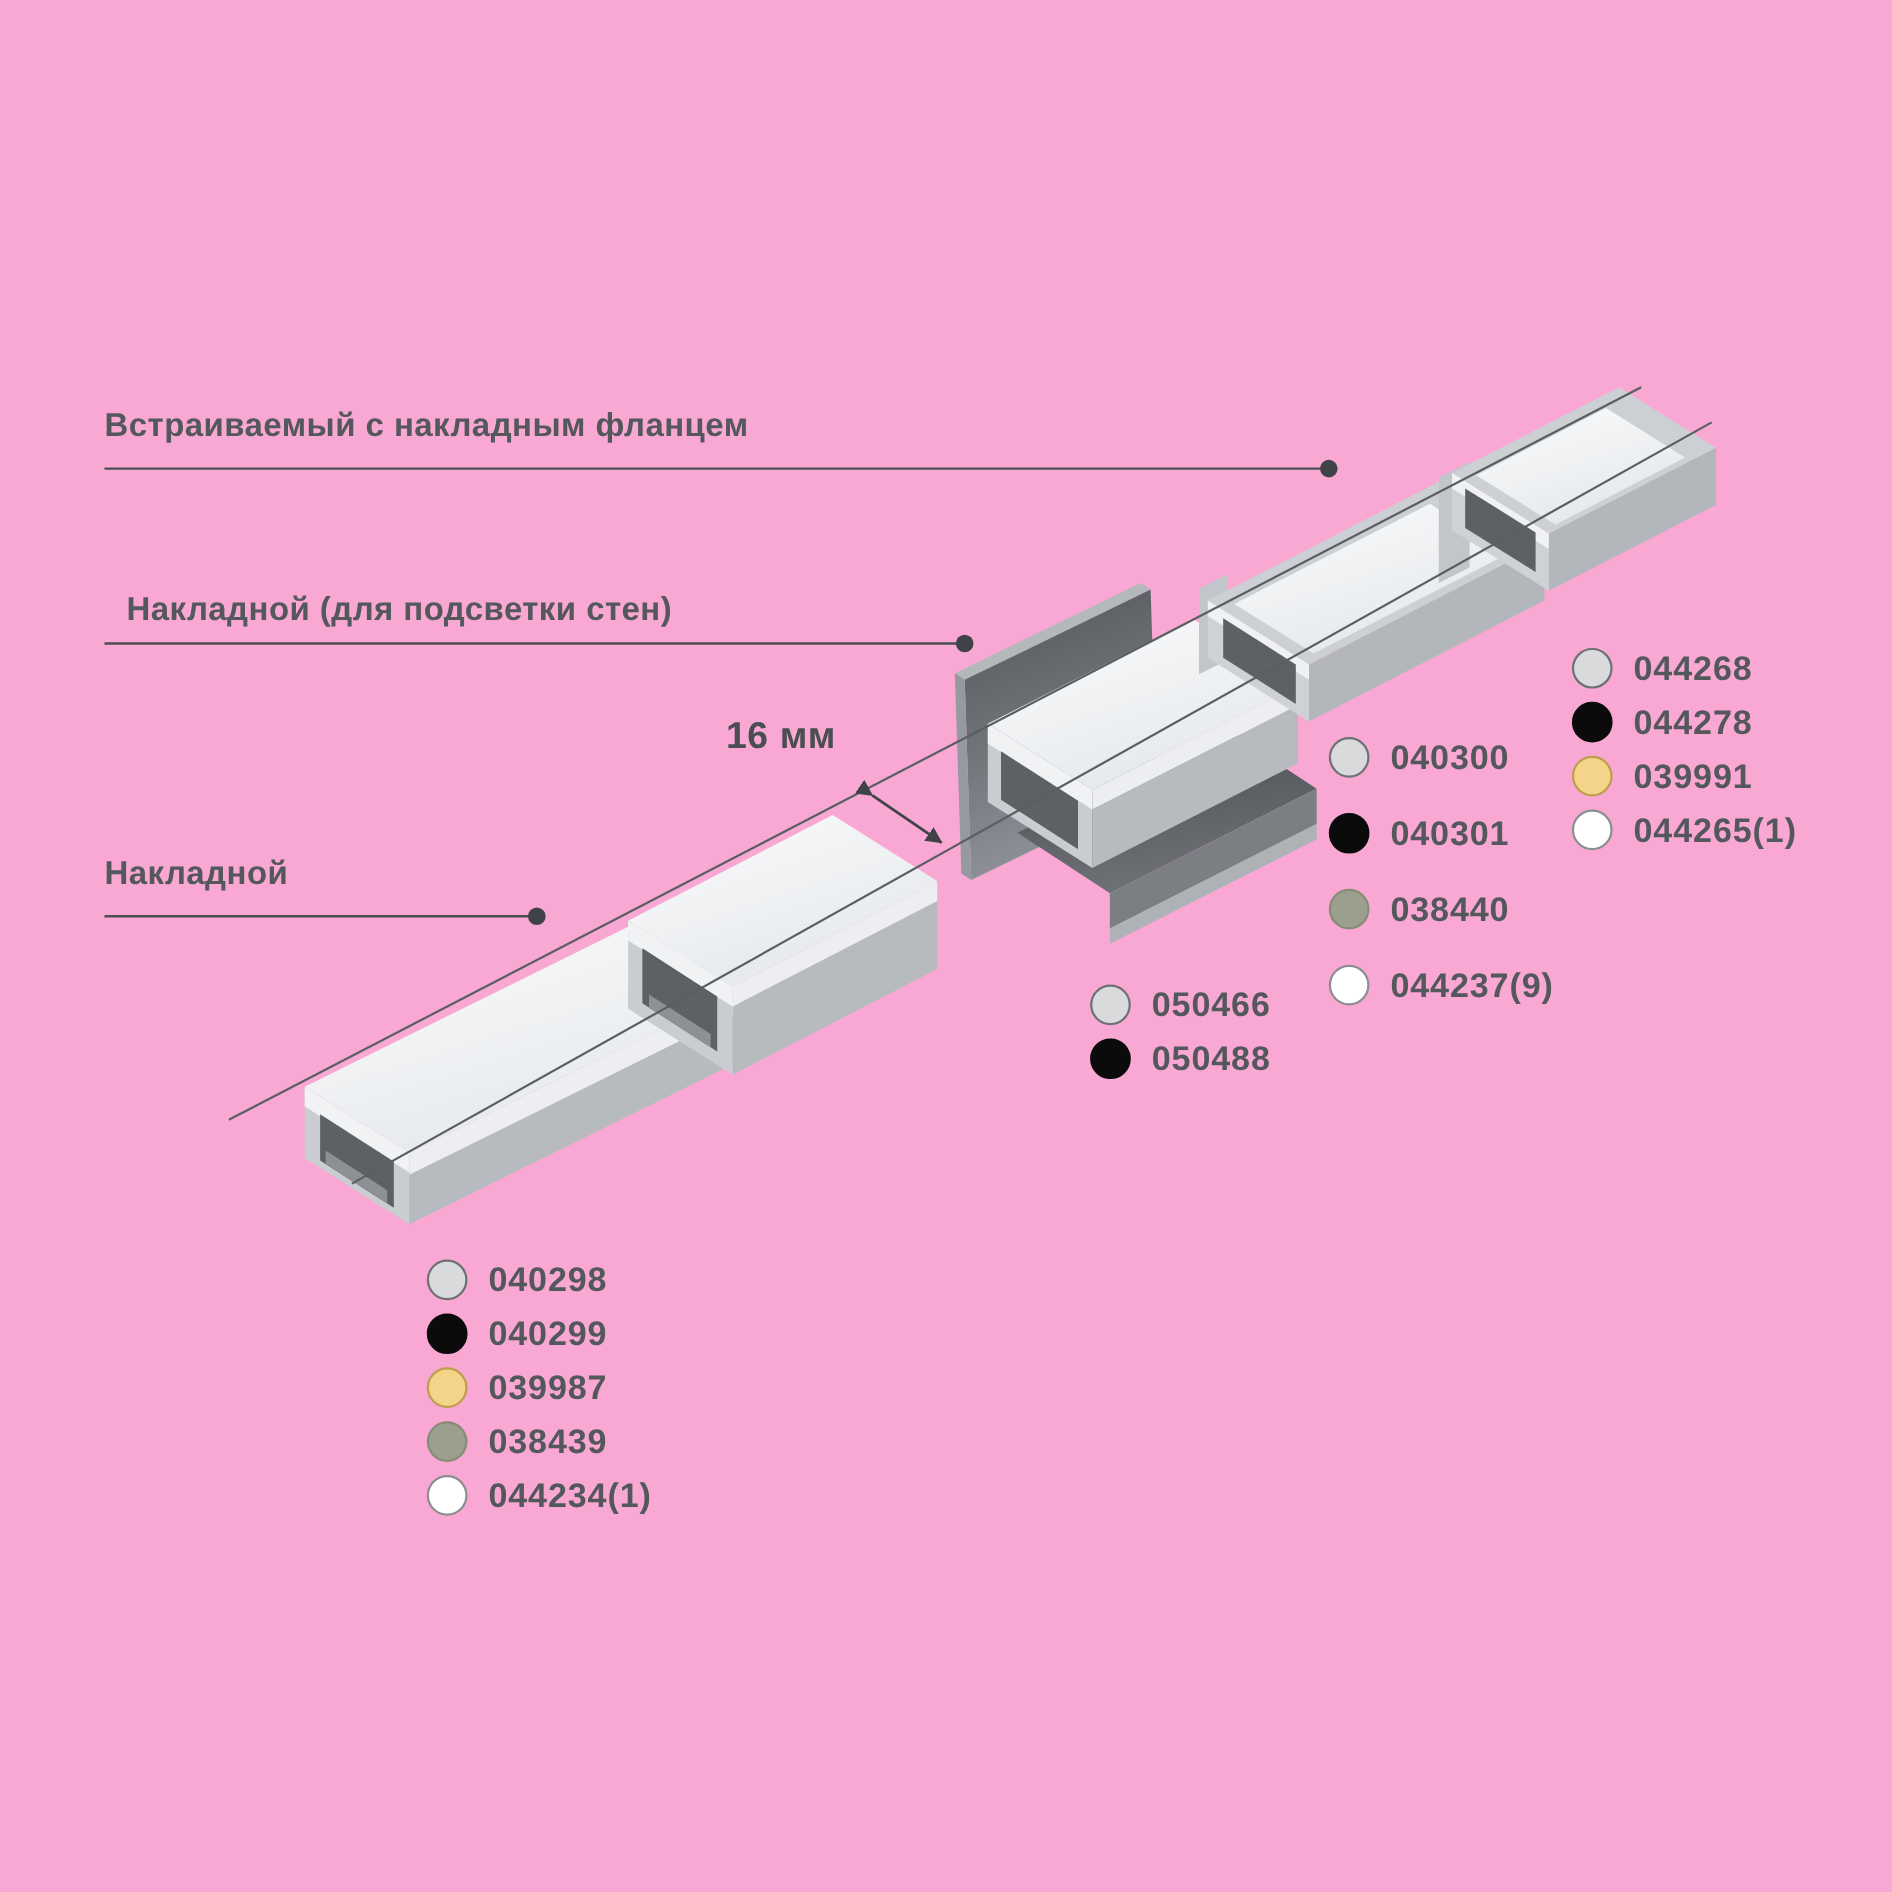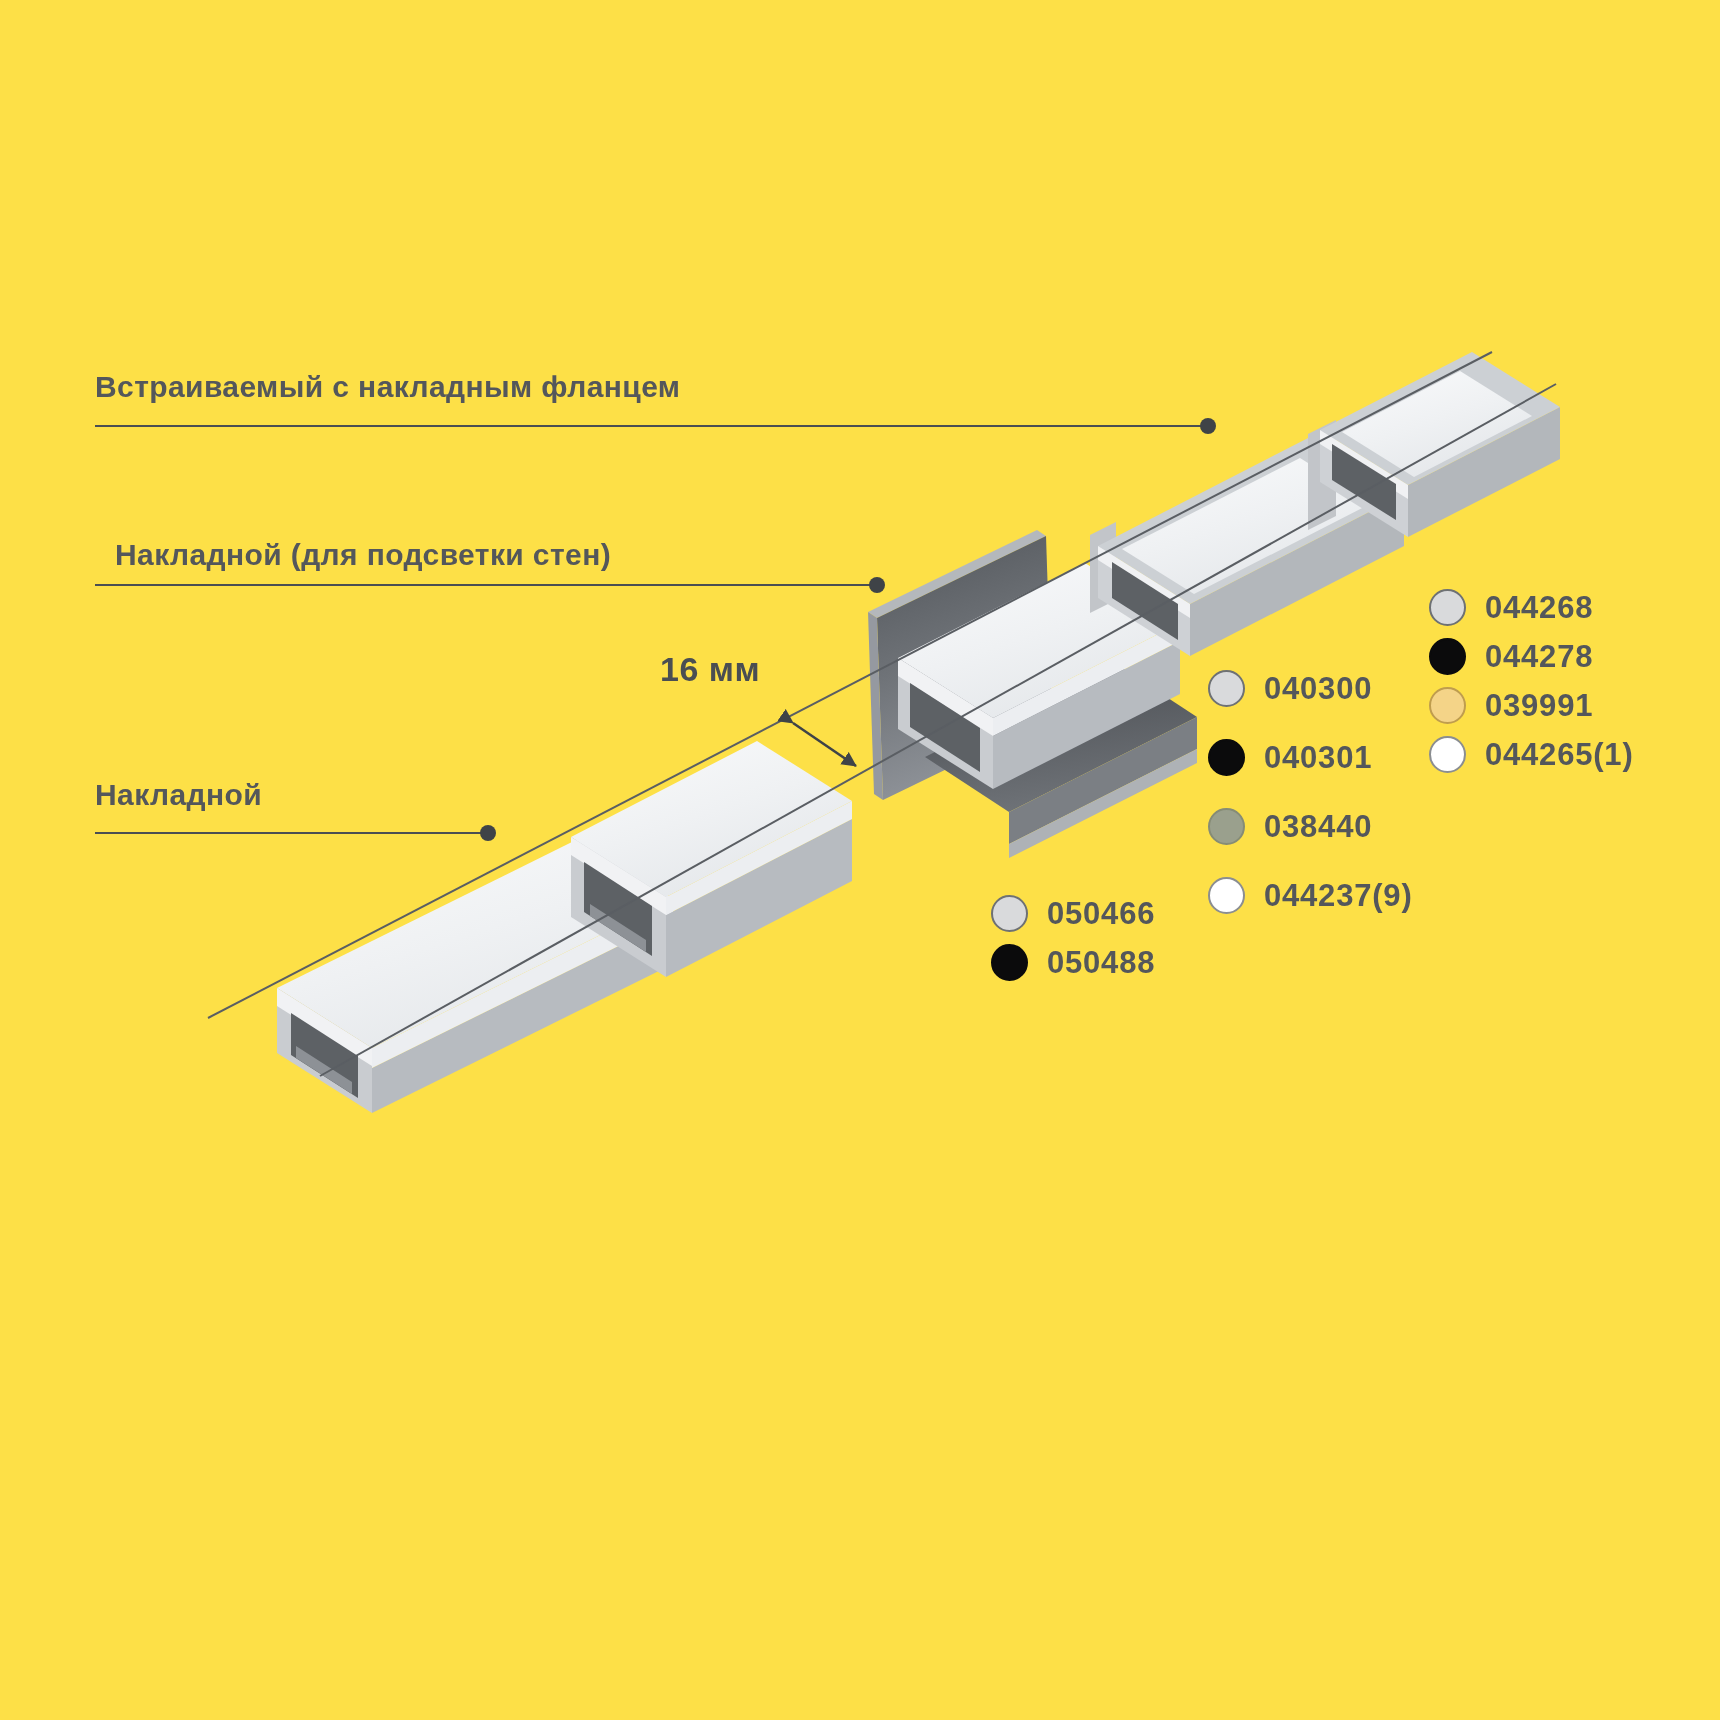--- a/index.html
+++ b/index.html
@@ -1,17 +1,17 @@
 <!DOCTYPE html>
 <html><head>
 <meta charset="utf-8">
 <style>
   html,body{margin:0;padding:0;background:#ffffff;}
   .stage{
-    position:relative;width:1720px;height:1720px;background:#fde047;overflow:hidden;
+    position:relative;width:1720px;height:1720px;background:#f9a8d4;overflow:hidden;
     font-family:"Liberation Sans","DejaVu Sans",sans-serif;
   }
   .stage svg{position:absolute;left:0;top:0;width:1720px;height:1720px;}
   .label{
     position:absolute;color:#54575b;font-weight:700;font-size:30px;
     letter-spacing:.4px;white-space:nowrap;
   }
   .dim-label{
     position:absolute;color:#4a4e52;font-weight:700;font-size:34px;
     letter-spacing:.5px;white-space:nowrap;
@@ -125,20 +125,42 @@
       <line x1="95" y1="833" x2="488" y2="833" stroke="#4a4e52" stroke-width="2.2"></line>
       <circle cx="488" cy="833" r="8" fill="#3f4347"></circle>
     </g>
   </svg>
 
   <div class="label" style="left:95px;top:370px;">Встраиваемый с накладным фланцем</div>
   <div class="label" style="left:97px;top:538px;margin-left:18px;">Накладной (для подсветки стен)</div>
   <div class="label" style="left:95px;top:778px;">Накладной</div>
   <div class="dim-label" style="left:660px;top:650px;">16 мм</div>
 
+  <div class="article-list" style="left:388px;top:1139px;">
+      <div class="article-row">
+        <span class="swatch" style="background: rgb(217, 218, 220); border-color: rgb(110, 113, 116);"></span>
+        <span class="code">040298</span>
+      </div>
+      <div class="article-row">
+        <span class="swatch" style="background: rgb(11, 11, 12); border-color: rgb(11, 11, 12);"></span>
+        <span class="code">040299</span>
+      </div>
+      <div class="article-row">
+        <span class="swatch" style="background: rgb(244, 212, 136); border-color: rgb(191, 157, 78);"></span>
+        <span class="code">039987</span>
+      </div>
+      <div class="article-row">
+        <span class="swatch" style="background: rgb(154, 160, 141); border-color: rgb(134, 140, 118);"></span>
+        <span class="code">038439</span>
+      </div>
+      <div class="article-row">
+        <span class="swatch" style="background: rgb(255, 255, 255); border-color: rgb(139, 142, 145);"></span>
+        <span class="code">044234(1)</span>
+      </div>
+    </div>
   <div class="article-list" style="left:991px;top:889px;">
       <div class="article-row">
         <span class="swatch" style="background: rgb(217, 218, 220); border-color: rgb(110, 113, 116);"></span>
         <span class="code">050466</span>
       </div>
       <div class="article-row">
         <span class="swatch" style="background: rgb(11, 11, 12); border-color: rgb(11, 11, 12);"></span>
         <span class="code">050488</span>
       </div>
     </div>

